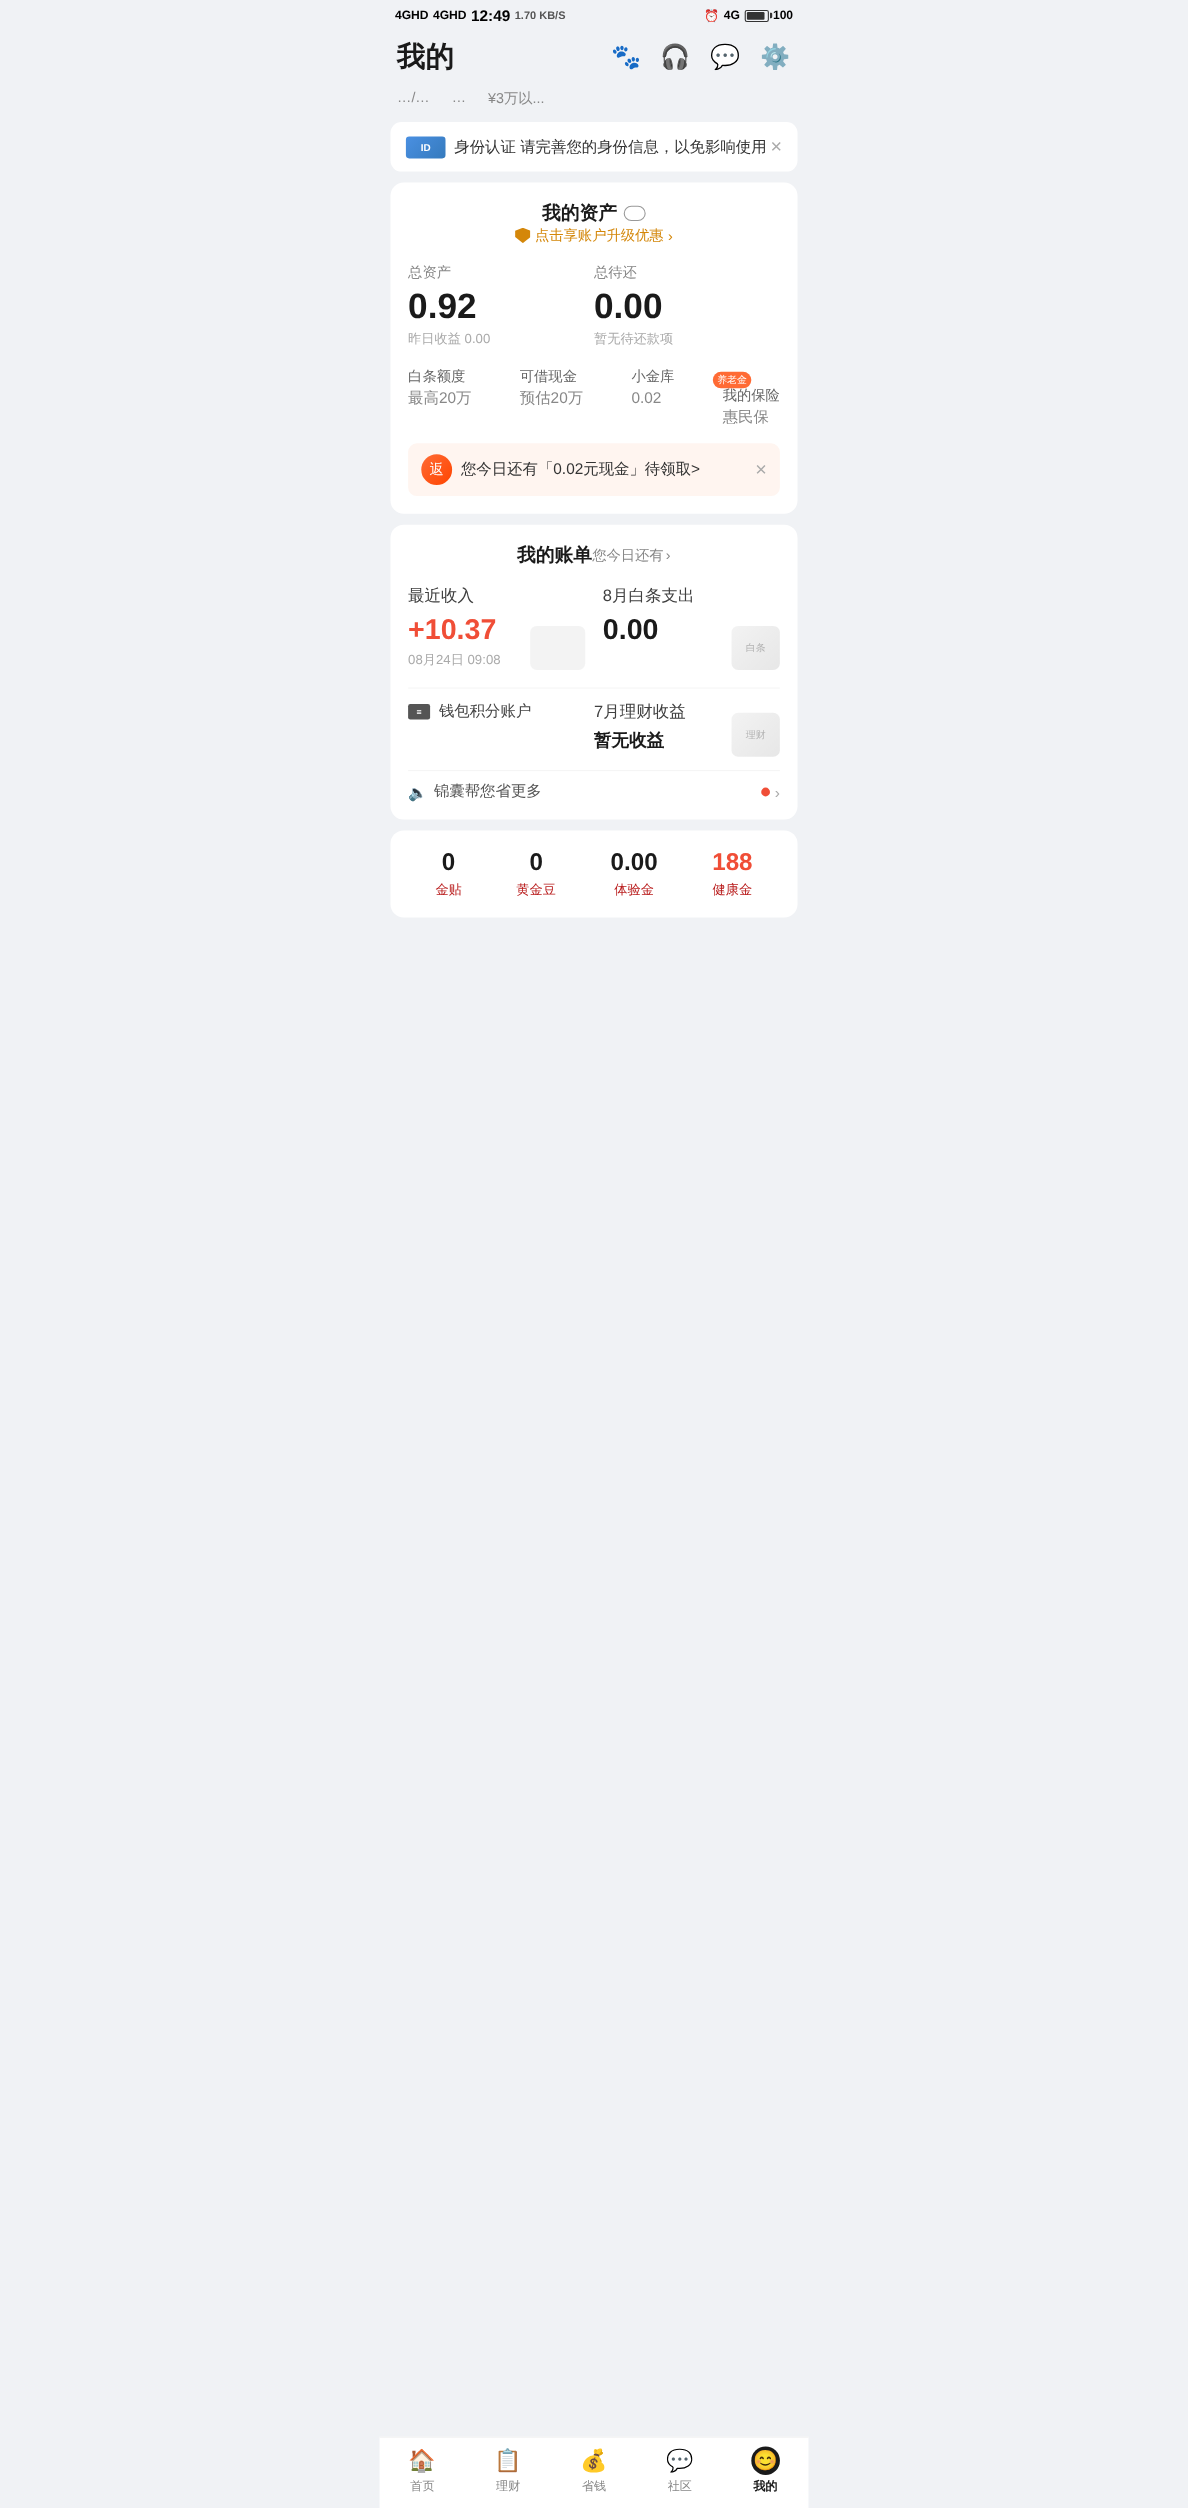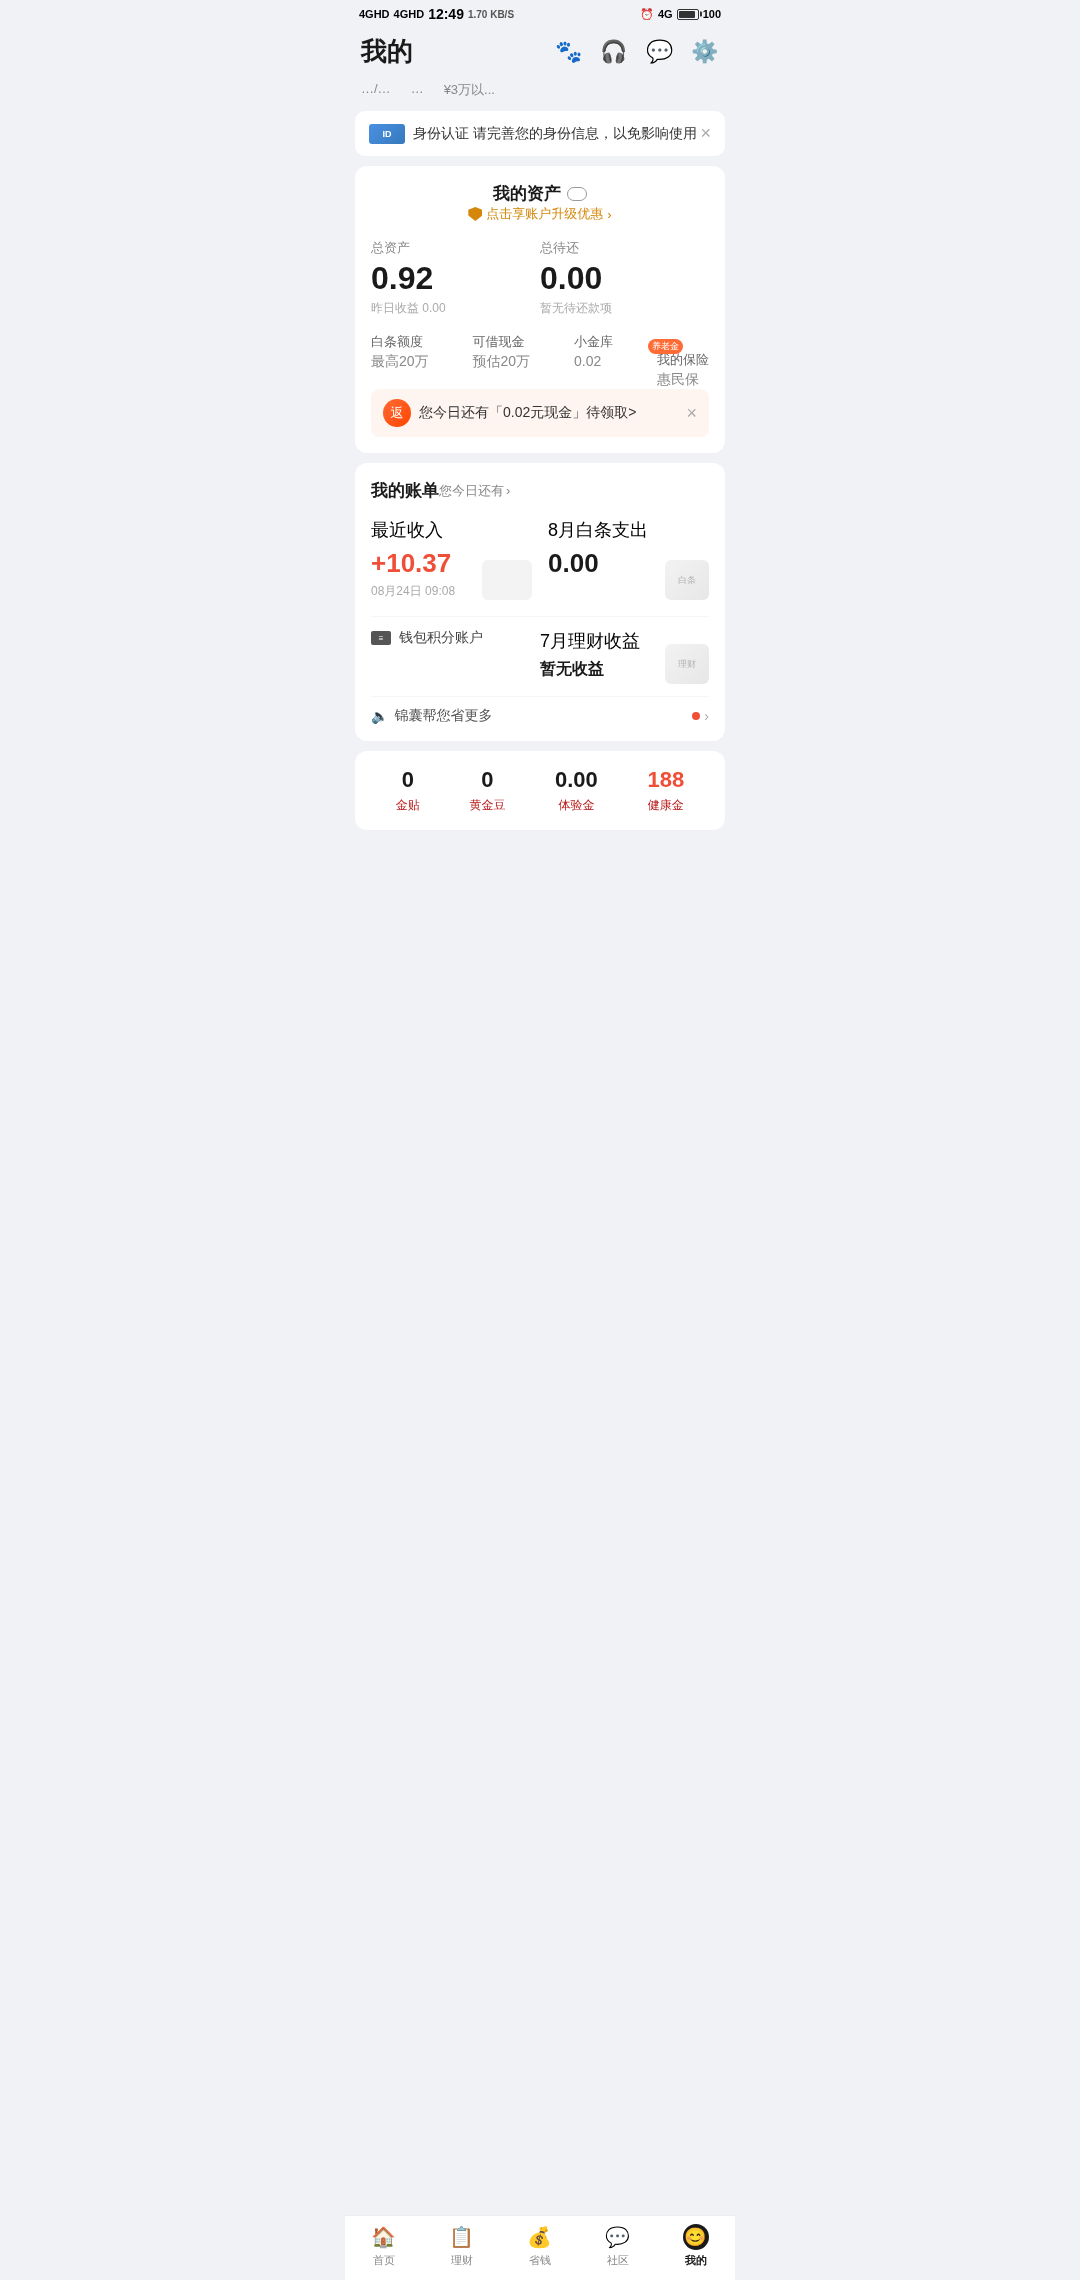--- a/index.html
+++ b/index.html
@@ -205,21 +205,21 @@
     }
     .asset-sub {
       font-size: 12px;
       color: #aaa;
     }
 
     
     .assets-sub-row {
       display: flex;
       justify-content: space-between;
-      margin-bottom: 0;
+      margin-bottom: 14px;
     }
     .sub-item {
       text-align: left;
       cursor: pointer;
     }
     .sub-item-label {
       font-size: 13px;
       color: #666;
       margin-bottom: 2px;
     }
@@ -279,21 +279,21 @@
 
     
     .bills-card {
       background: #fff;
       margin: 0 10px;
       border-radius: 12px;
       padding: 16px;
     }
     .bills-header {
       display: flex;
-      justify-content: flex-start;
+      justify-content: center;
       align-items: center;
       margin-bottom: 16px;
     }
     .bills-title {
       font-size: 17px;
       font-weight: 700;
       color: #1a1a1a;
     }
     .bills-all {
       font-size: 13px;
@@ -307,22 +307,22 @@
     .bills-grid {
       display: grid;
       grid-template-columns: 1fr 1fr;
       gap: 16px;
       margin-bottom: 16px;
     }
     .bill-item {
       position: relative;
     }
     .bill-label {
-      font-size: 18px;
-      color: #000000;
+      font-size: 15px;
+      color: #404040;
       margin-bottom: 6px;
     }
     .bill-value {
       font-size: 26px;
       font-weight: 700;
       color: #1a1a1a;
       margin-bottom: 4px;
     }
     .bill-value.income {
       color: #f04e37;

